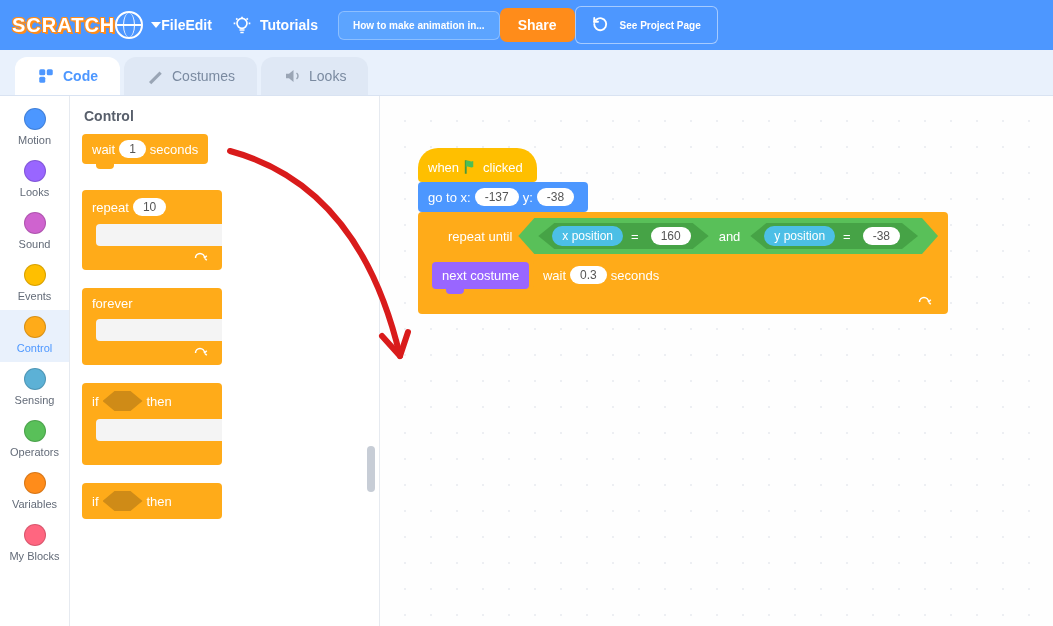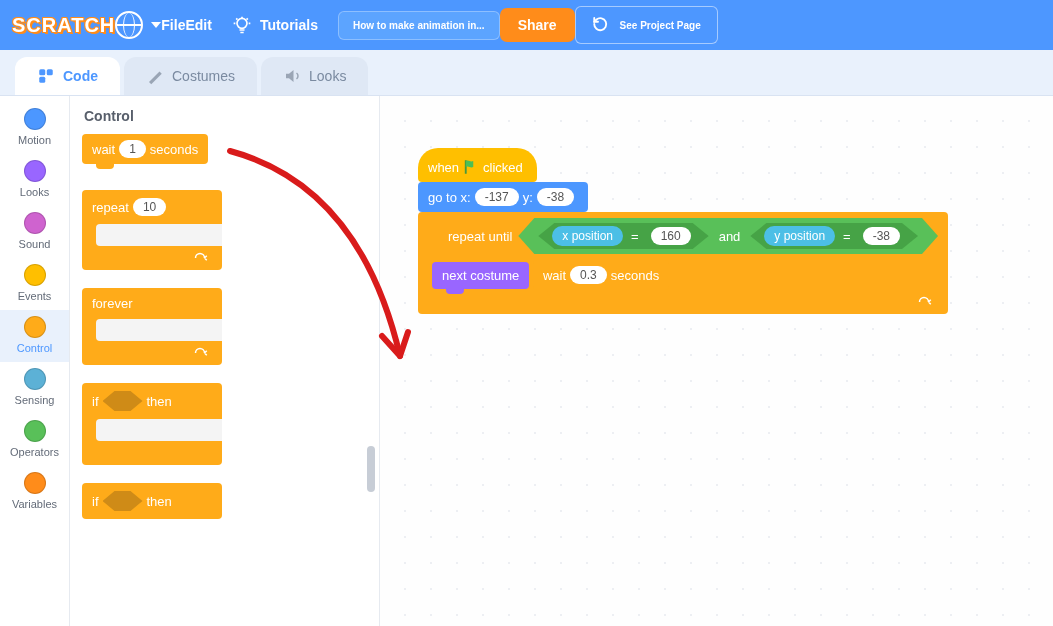--- a/index.html
+++ b/index.html
@@ -177,20 +177,24 @@
         <div class="cat-dot" style="background: rgb(92, 177, 214);"></div>
         <span>Sensing</span>
       </div>
       <div class="cat-item">
         <div class="cat-dot" style="background: rgb(89, 192, 89);"></div>
         <span>Operators</span>
       </div>
       <div class="cat-item">
         <div class="cat-dot" style="background: rgb(255, 140, 26);"></div>
         <span>Variables</span>
+      </div>
+      <div class="cat-item">
+        <div class="cat-dot" style="background: rgb(255, 102, 128);"></div>
+        <span>My Blocks</span>
       </div>
     </div>
 
   <div class="palette">
     <div class="palette-title">Control</div>
 
     
     <div class="block control-color" style="margin-bottom:26px;">
       <div class="notch notch-bottom control-color"></div>
       <span>wait</span>

